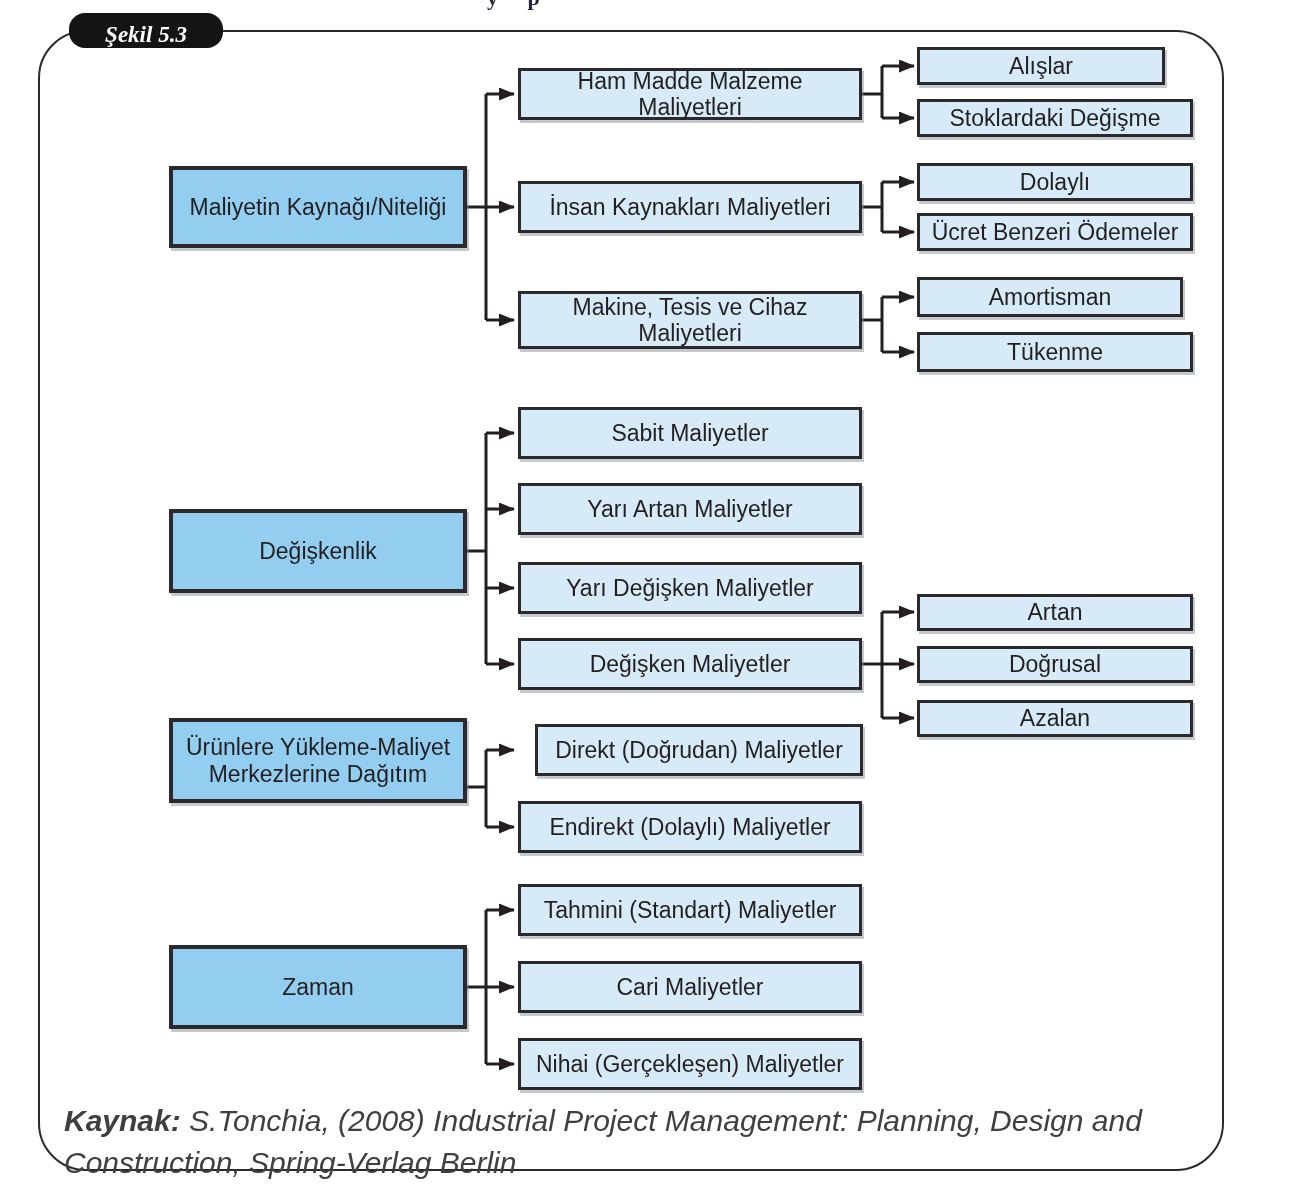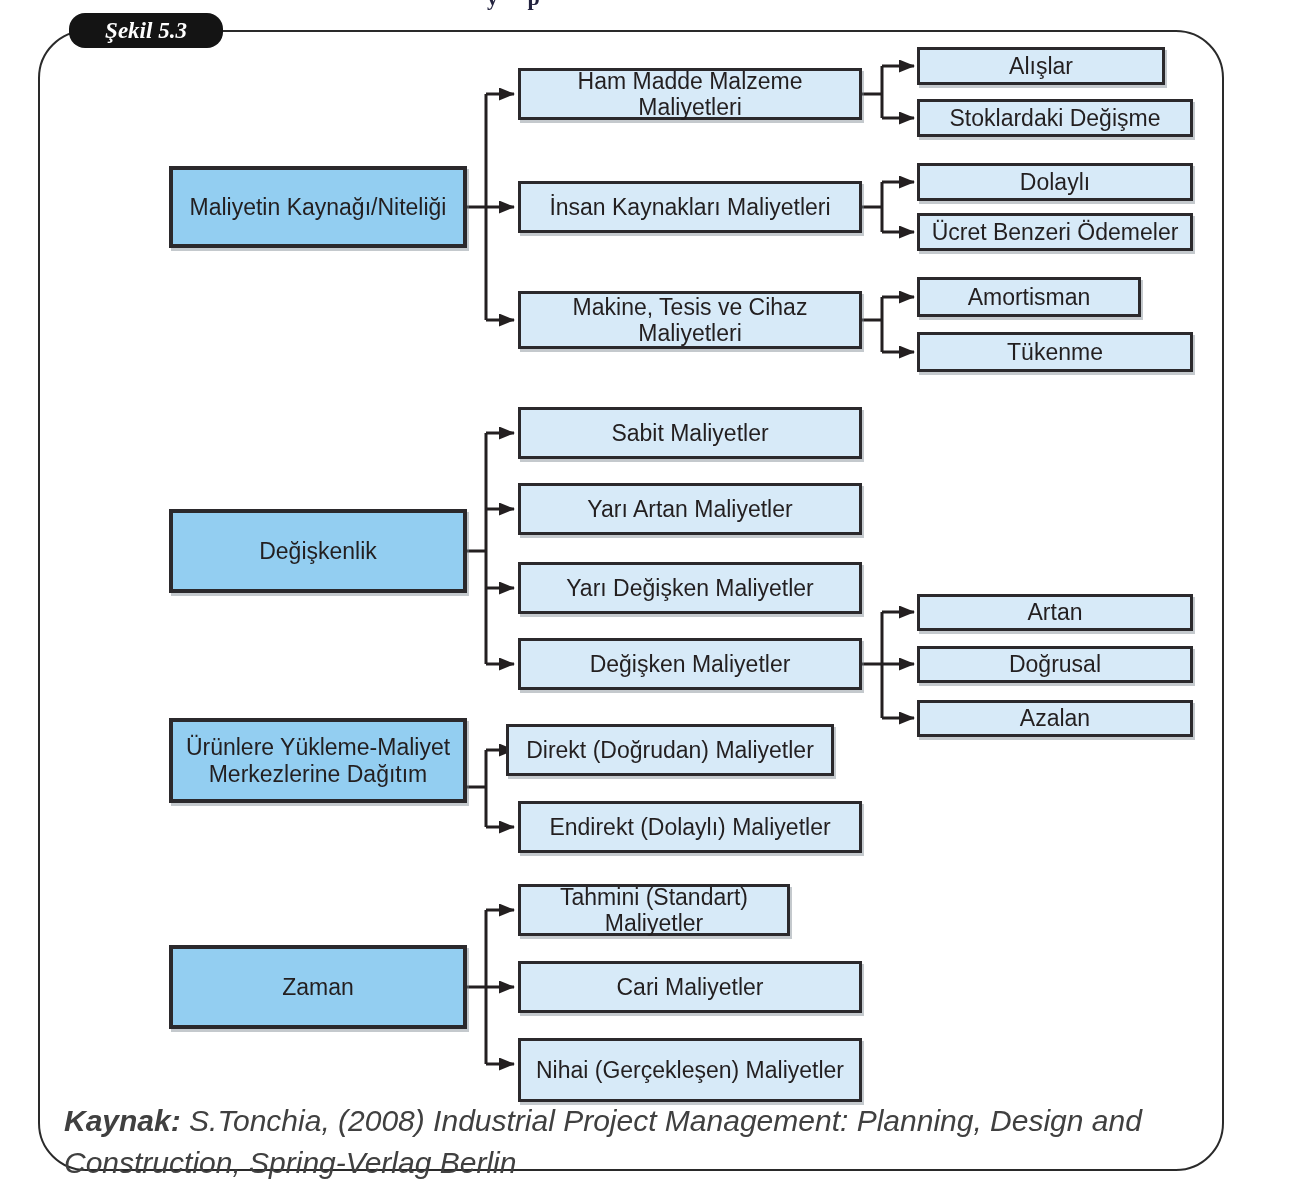--- a/index.html
+++ b/index.html
@@ -3,21 +3,21 @@
 <meta charset="utf-8">
 <style>
   html,body{margin:0;padding:0;background:#ffffff;}
   .page{position:relative;width:1298px;height:1186px;background:#fff;overflow:hidden;
         font-family:"Liberation Sans",sans-serif;}
   .frame{position:absolute;left:38px;top:30px;width:1186px;height:1141px;
          border:2px solid #2a2a2a;border-radius:48px;box-sizing:border-box;background:transparent;}
   .remnant{position:absolute;left:487px;top:-15px;font-family:"Liberation Serif",serif;
            font-size:22px;color:#23233f;letter-spacing:12px;font-weight:700;}
   .badge{position:absolute;left:69px;top:13px;width:154px;height:35px;background:#141414;
-         border-radius:16px;display:flex;align-items:center;justify-content:center;z-index:3;}
+         border-radius:16px;display:flex;align-items:flex-end;justify-content:center;z-index:3;}
   .badge-label{color:#ffffff;font-family:"Liberation Serif",serif;font-style:italic;
                font-weight:700;font-size:23px;}
   .title{position:absolute;left:46px;top:58px;font-family:"Liberation Serif",serif;
          font-style:italic;font-size:26px;color:#1c1c1c;z-index:2;}
   .connectors{position:absolute;left:0;top:0;z-index:1;}
   .box{position:absolute;box-sizing:border-box;display:flex;align-items:center;justify-content:center;
        text-align:center;color:#231f20;background:#d7eaf8;border:3px solid #2b292c;
        box-shadow:2px 3px 0 rgba(125,135,145,.45);font-size:23px;z-index:2;}
   .box .lbl{white-space:pre-line;line-height:1.15;padding:0 6px;}
   .box.root{background:#93cef1;border-width:4px;}
@@ -111,49 +111,49 @@
   </div>
   <div class="box" style="left:518px;top:483px;width:344px;height:52px">
     <span class="lbl">Yarı Artan Maliyetler</span>
   </div>
   <div class="box" style="left:518px;top:562px;width:344px;height:52px">
     <span class="lbl">Yarı Değişken Maliyetler</span>
   </div>
   <div class="box" style="left:518px;top:638px;width:344px;height:52px">
     <span class="lbl">Değişken Maliyetler</span>
   </div>
-  <div class="box" style="left:506px;top:724px;width:328px;height:52px">
+  <div class="box" style="left:535px;top:724px;width:328px;height:52px">
     <span class="lbl">Direkt (Doğrudan) Maliyetler</span>
   </div>
   <div class="box" style="left:518px;top:801px;width:344px;height:52px">
     <span class="lbl">Endirekt (Dolaylı) Maliyetler</span>
   </div>
-  <div class="box" style="left:518px;top:884px;width:272px;height:52px">
+  <div class="box" style="left:518px;top:884px;width:344px;height:52px">
     <span class="lbl">Tahmini (Standart) Maliyetler</span>
   </div>
   <div class="box" style="left:518px;top:961px;width:344px;height:52px">
     <span class="lbl">Cari Maliyetler</span>
   </div>
-  <div class="box" style="left:518px;top:1038px;width:344px;height:64px">
+  <div class="box" style="left:518px;top:1038px;width:344px;height:52px">
     <span class="lbl">Nihai (Gerçekleşen) Maliyetler</span>
   </div>
 
   <div class="box" style="left:917px;top:47px;width:248px;height:38px">
     <span class="lbl">Alışlar</span>
   </div>
   <div class="box" style="left:917px;top:99px;width:276px;height:38px">
     <span class="lbl">Stoklardaki Değişme</span>
   </div>
   <div class="box" style="left:917px;top:163px;width:276px;height:38px">
     <span class="lbl">Dolaylı</span>
   </div>
   <div class="box" style="left:917px;top:213px;width:276px;height:38px">
     <span class="lbl">Ücret Benzeri Ödemeler</span>
   </div>
-  <div class="box" style="left:917px;top:277px;width:224px;height:40px">
+  <div class="box" style="left:917px;top:277px;width:266px;height:40px">
     <span class="lbl">Amortisman</span>
   </div>
   <div class="box" style="left:917px;top:332px;width:276px;height:40px">
     <span class="lbl">Tükenme</span>
   </div>
   <div class="box" style="left:917px;top:594px;width:276px;height:37px">
     <span class="lbl">Artan</span>
   </div>
   <div class="box" style="left:917px;top:646px;width:276px;height:37px">
     <span class="lbl">Doğrusal</span>

